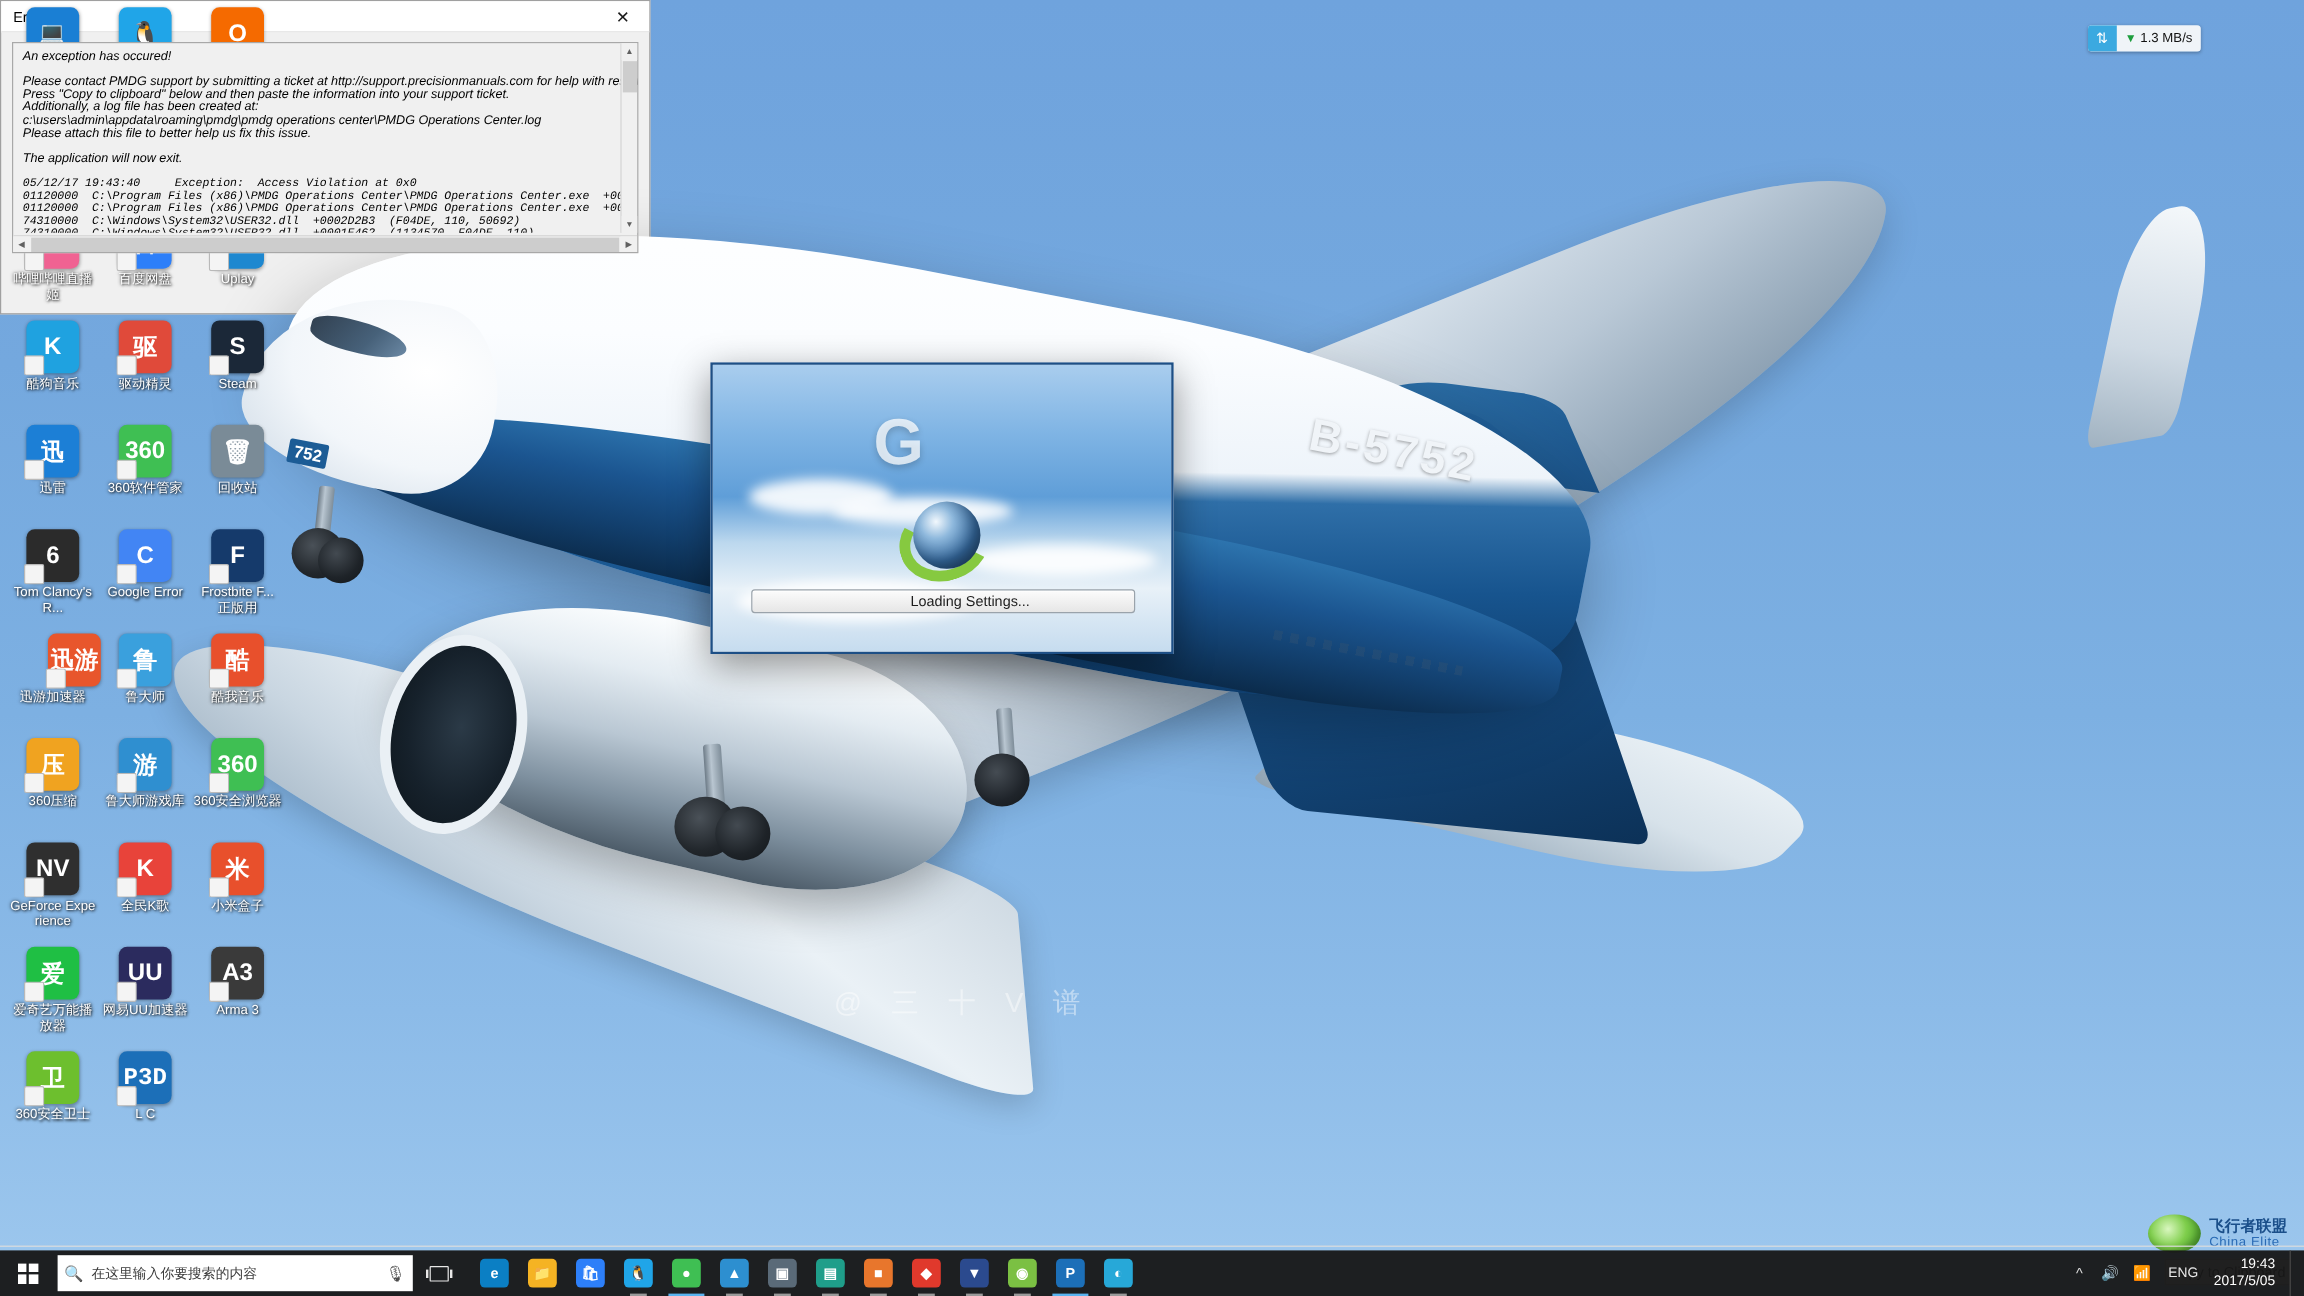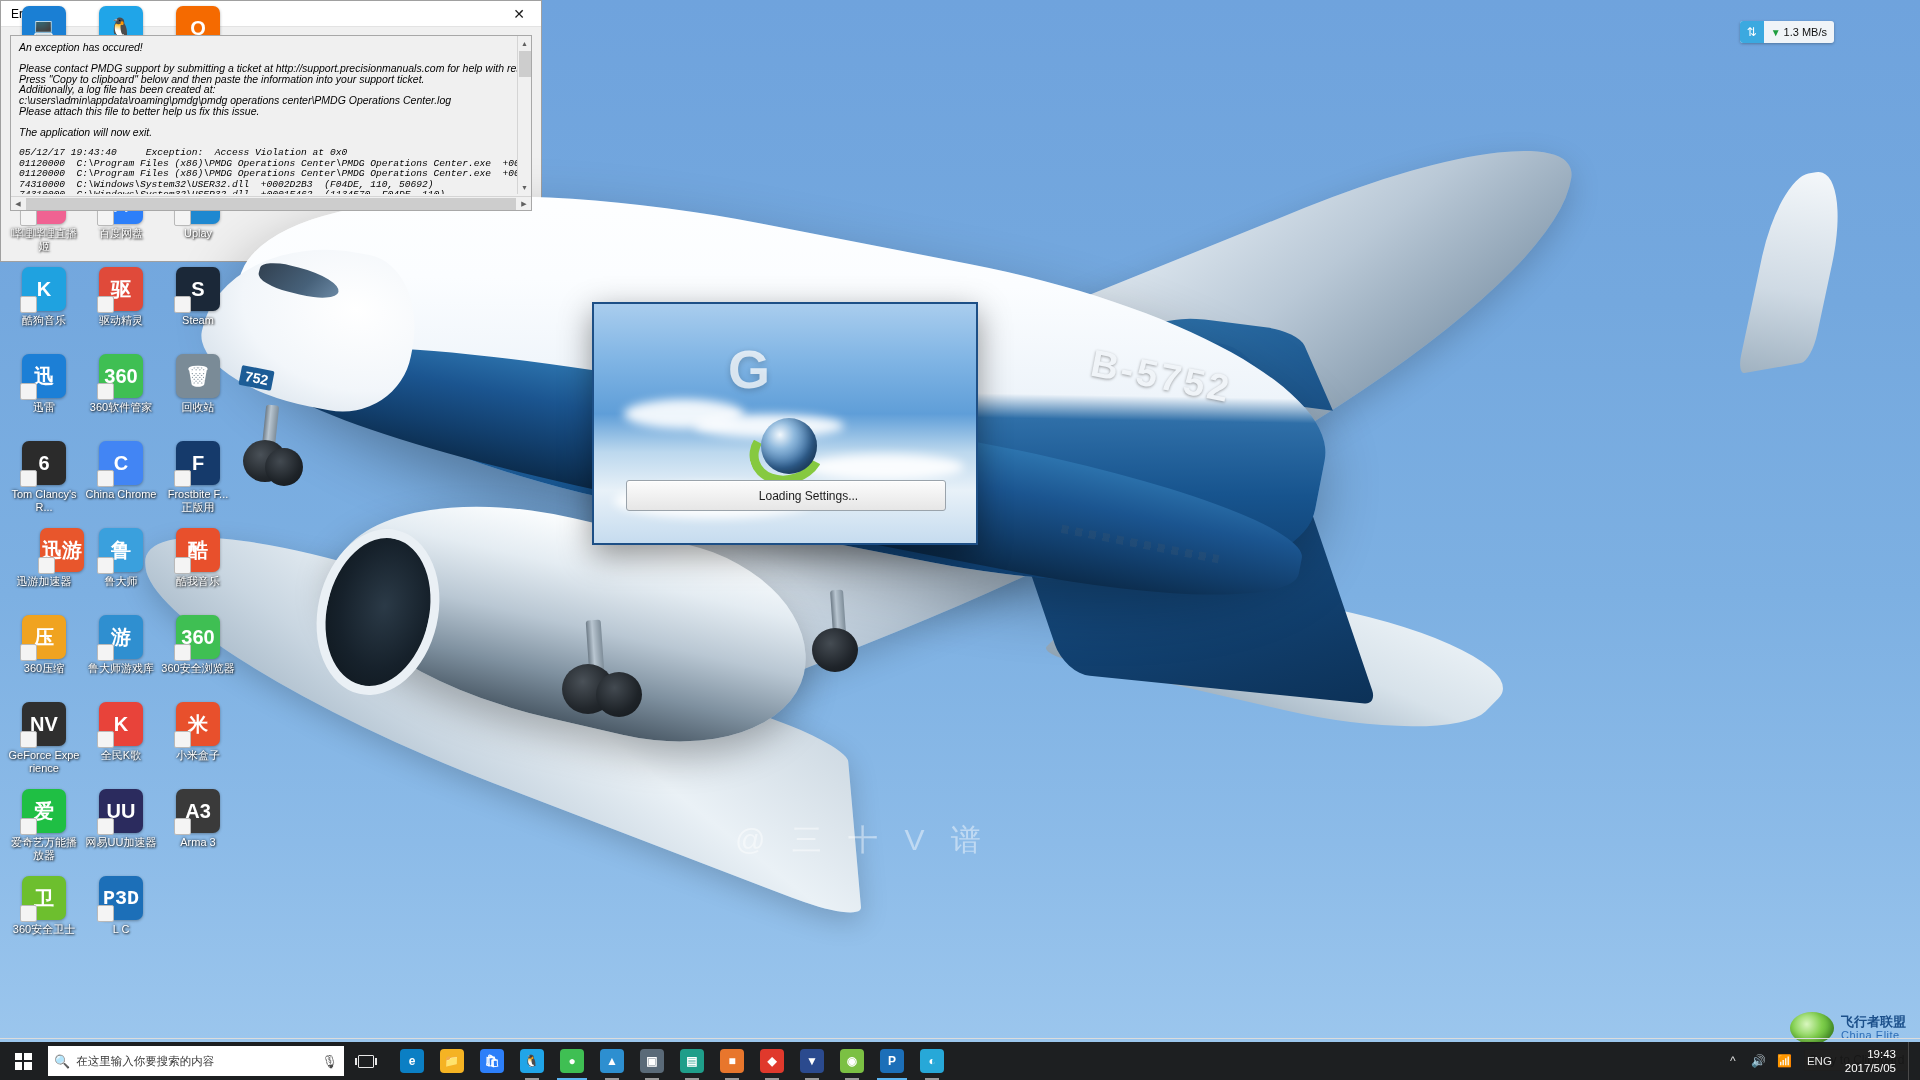--- a/index.html
+++ b/index.html
@@ -192,22 +192,22 @@
   }
   #num752 {
     position: absolute; left: 240px; top: 368px;
     font-size: 14px; font-weight: bold; color:#fff;
     background:#1c5c96; padding:2px 5px; border-radius:2px;
     transform: rotate(11deg);
   }
 
   
   #watermark-center {
-    position: absolute; left: 735px; top: 820px;
-    font-size: 30px; color: rgba(255,255,255,.45);
+    position: absolute; left: 695px; top: 820px;
+    font-size: 23px; color: rgba(255,255,255,.45);
     letter-spacing: 9px;
   }
   #watermark-br {
     position: absolute; right: 14px; bottom: 36px;
     display: flex; align-items: center; gap: 7px;
   }
   #wm-globe {
     width: 44px; height: 32px; border-radius: 50%;
     background: radial-gradient(circle at 38% 38%, #d9f7bf 0%, #7fce4c 45%, #3f9e22 100%);
     box-shadow: inset -3px -3px 6px rgba(0,0,0,.25);
@@ -397,21 +397,21 @@
     position: absolute; left: 0; top: 8px;
     width: 76px; height: 64px;
     border: 9px solid #86c940;
     border-right-color: transparent;
     border-top-color: transparent;
     border-radius: 50%;
     transform: rotate(-18deg);
   }
   #splash-progress {
     position: absolute; left: 32px; bottom: 32px;
-    width: 320px; height: 31px;
+    width: 320px; height: 20px;
     background: linear-gradient(180deg,#fcfcfc,#e6e6e6);
     border: 1px solid #9aa3ab;
     border-radius: 3px;
     display: flex; align-items: center; justify-content: center;
     box-shadow: inset 0 1px 0 #fff;
     padding-left: 45px;
   }
   #splash-progress-label { font-size: 12px; color: #1c1c1c; }
 
   
@@ -596,21 +596,21 @@
       <div class="dicon noshortcut">
         <div class="glyph" style="background: rgb(122, 139, 151);">🗑</div>
         <div class="lbl">回收站</div>
       </div>
       <div class="dicon">
         <div class="glyph" style="background: rgb(43, 43, 43);">6</div>
         <div class="lbl">Tom Clancy's R...</div>
       </div>
       <div class="dicon">
         <div class="glyph" style="background: rgb(66, 133, 244);">C</div>
-        <div class="lbl">China Chrome</div>
+        <div class="lbl">Google Error</div>
       </div>
       <div class="dicon">
         <div class="glyph" style="background: rgb(21, 58, 107);">F</div>
         <div class="lbl">Frostbite F... 正版用</div>
       </div>
       <div class="dicon">
         <div class="glyph" style="background: rgb(232, 86, 44); margin-left: 36px;">迅游</div>
         <div class="lbl">迅游加速器</div>
       </div>
       <div class="dicon">

